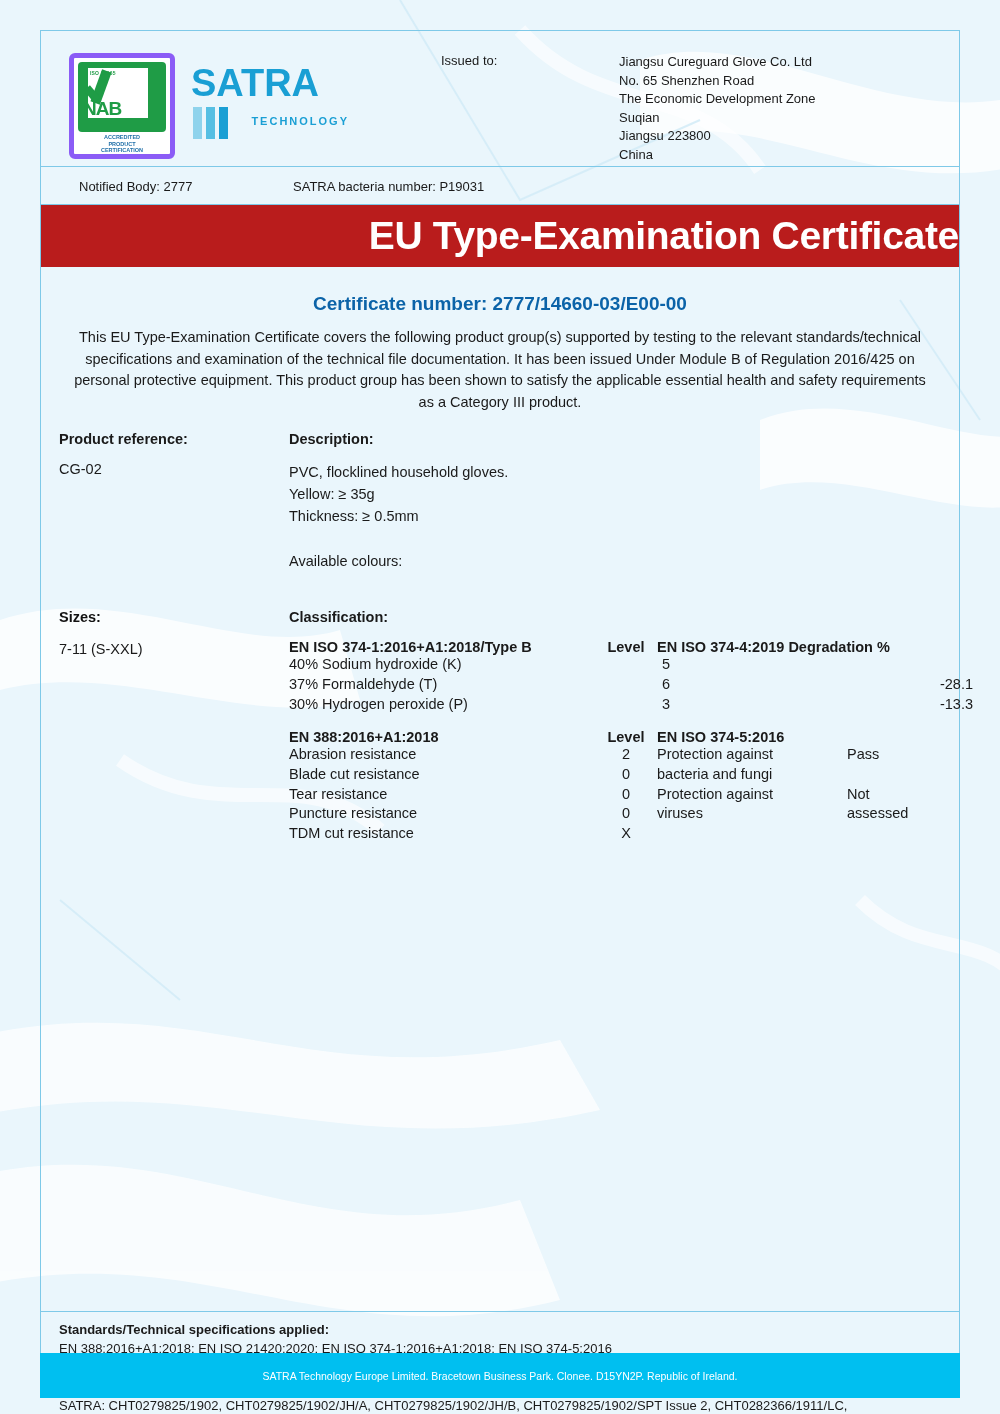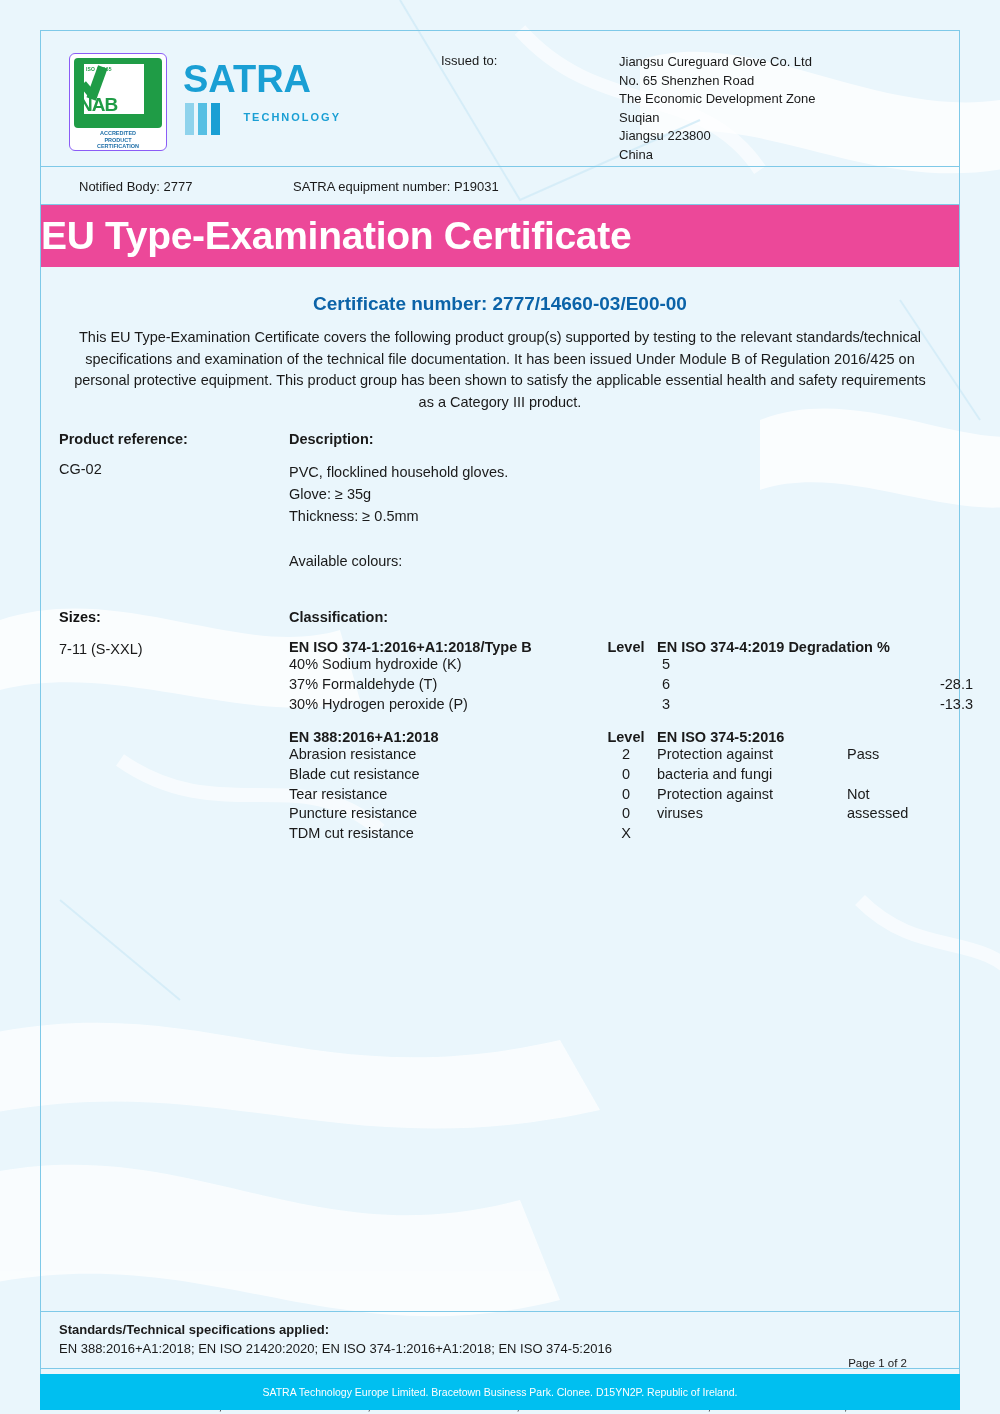--- a/index.html
+++ b/index.html
@@ -46,21 +46,21 @@
     top: 22px;
     display: flex;
     align-items: center;
     gap: 16px;
   }
   .ukas {
     width: 96px;
     height: 96px;
     border-radius: 6px;
     background: #ffffff;
-    border: 1px solid #8b5cf6;
+    border: 5px solid #8b5cf6;
     position: relative;
     overflow: hidden;
   }
   .ukas .green {
     position: absolute;
     left: 4px; top: 4px;
     width: 88px; height: 70px;
     background: #1f9c46;
     border-radius: 4px;
   }
@@ -174,25 +174,25 @@
     font-size: 13px;
     color: #1a1a1a;
   }
   .notified-row .nb { position:absolute; left: 38px; top: 8px; }
   .notified-row .cust { position:absolute; left: 252px; top: 8px; }
   .notified-rule {
     position: absolute; left:0; right:0; top:33px; height:1px; background:#7ec9e8;
   }
   
   .title-band {
-    background: #ec4899;
+    background: #b91c1c;
     height: 62px;
     display: flex;
     align-items: center;
-    justify-content: flex-start;
+    justify-content: flex-end;
   }
   .title-band .t {
     color: #ffffff;
     font-size: 39px;
     font-weight: bold;
     letter-spacing: -0.3px;
   }
   
   .body {
     position: relative;
@@ -308,22 +308,22 @@
     position: absolute;
     right: 52px;
     bottom: 14px;
     font-size: 11.5px;
     color: #1a1a1a;
   }
   .footer-band {
     position: absolute;
     left: 40px;
     right: 40px;
-    bottom: 4px;
-    height: 36px;
+    bottom: 16px;
+    height: 45px;
     background: #00bff0;
     color: #ffffff;
     font-size: 10.5px;
     display: flex;
     align-items: center;
     justify-content: center;
   }
 </style>
 </head>
 <body>
@@ -385,21 +385,21 @@
         <div>The Economic Development Zone</div>
         <div>Suqian</div>
         <div>Jiangsu 223800</div>
         <div>China</div>
       </div>
       <div class="hdr-rule"></div>
     </div>
 
     <div class="notified-row">
       <div class="nb">Notified Body: 2777</div>
-      <div class="cust">SATRA equipment number: P19031</div>
+      <div class="cust">SATRA bacteria number: P19031</div>
       <div class="notified-rule"></div>
     </div>
 
     <div class="title-band">
       <div class="t">EU Type-Examination Certificate</div>
     </div>
 
     <div class="body">
 
       <div class="cert-no">Certificate number: 2777/14660-03/E00-00</div>
@@ -411,21 +411,21 @@
           <div class="c1 lbl-bold">Product reference:</div>
           <div class="c2 lbl-bold">Description:</div>
         </div>
 
         <div class="row prod-ref">
           <div class="c1">CG-02</div>
         </div>
 
         <div class="desc-lines">
           <div>PVC, flocklined household gloves.</div>
-          <div>Glove: ≥ 35g</div>
+          <div>Yellow: ≥ 35g</div>
           <div>Thickness: ≥ 0.5mm</div>
         </div>
 
         <div class="colours">
           <div>Available colours:</div>
         </div>
 
         <div class="row">
           <div class="c1 sizes-head" style="position:absolute;"><span class="lbl-bold">Sizes:</span></div>
           <div class="c2 class-head lbl-bold">Classification:</div>

